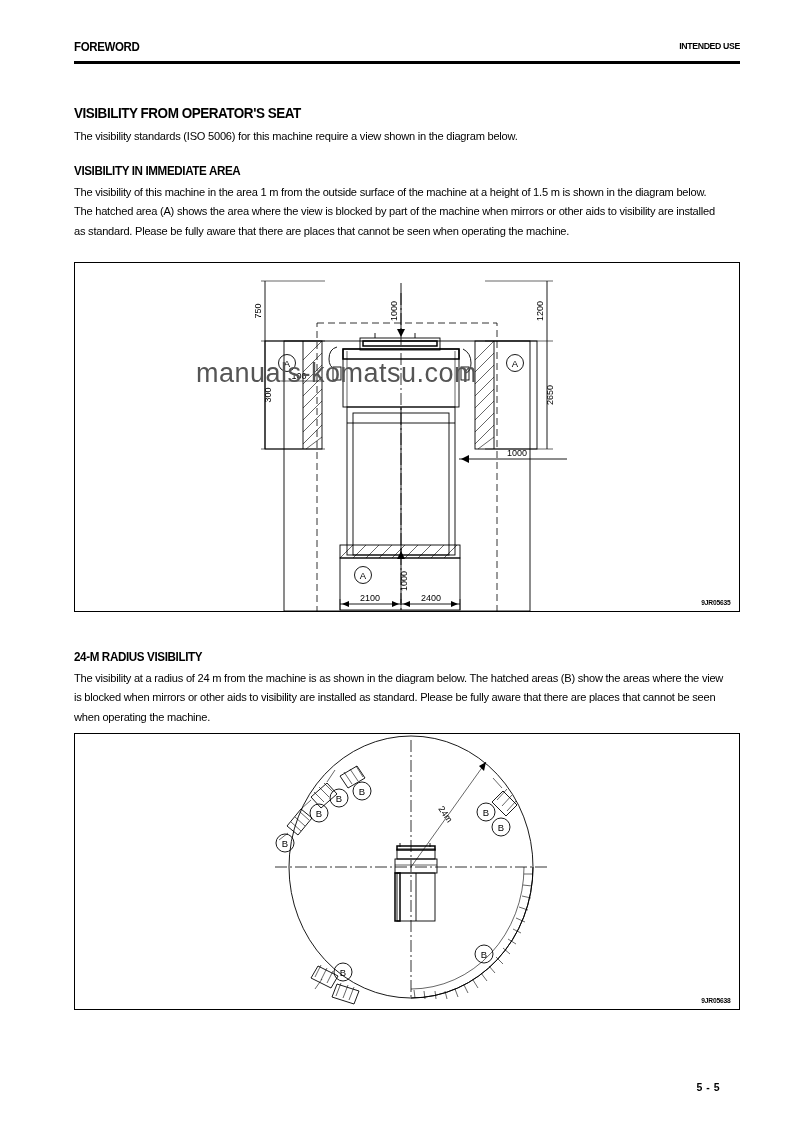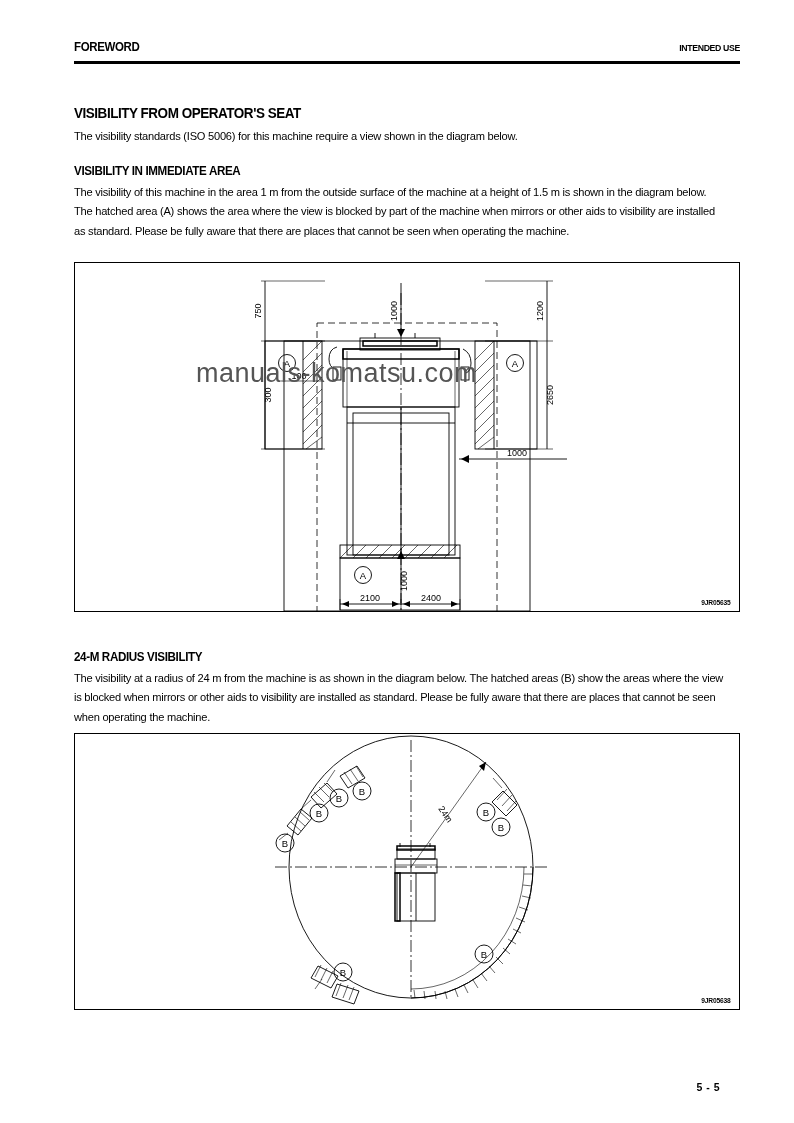--- a/index.html
+++ b/index.html
@@ -24,21 +24,21 @@
   }
 
   
   .header {
     position: absolute;
     left: 74px;
     top: 40px;
     width: 666px;
     display: flex;
     justify-content: space-between;
-    align-items: center;
+    align-items: flex-start;
   }
   .header-left, .header-right {
     font-size: 12.5px;
     font-weight: bold;
     letter-spacing: -0.4px;
     transform: scaleX(0.92);
     transform-origin: left bottom;
     white-space: nowrap;
   }
   .header-right {

